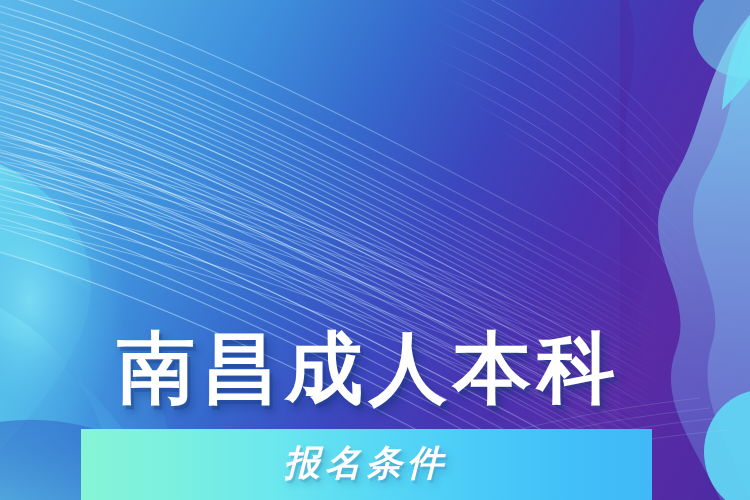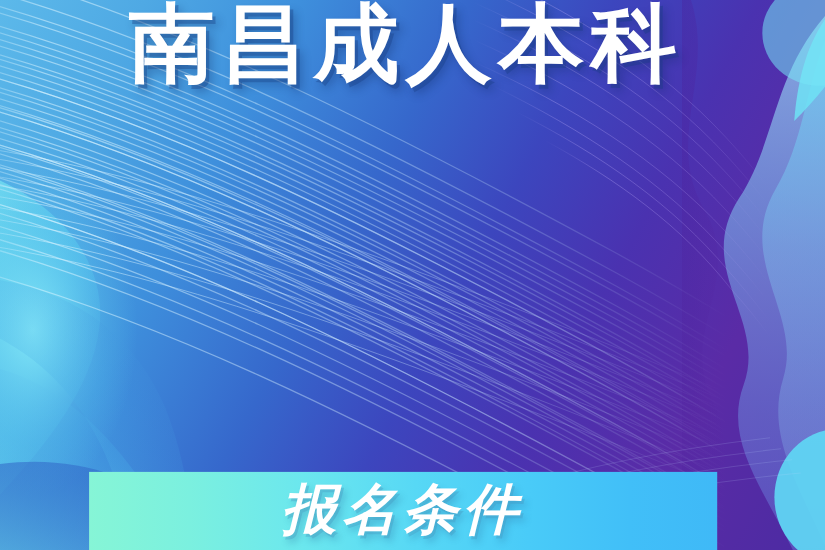--- a/index.html
+++ b/index.html
@@ -37,21 +37,21 @@
   
   .content {
     position: absolute;
     left: 0;
     top: 0;
     width: 732px;
     height: 500px;
     display: flex;
     flex-direction: column;
     align-items: center;
-    justify-content: space-between;
+    justify-content: flex-end;
   }
 
   .title {
     font-size: 78px;
     font-weight: bold;
     color: #ffffff;
     letter-spacing: 6px;
     line-height: 1;
     margin: 0 0 22px 6px;
     text-shadow:
@@ -71,21 +71,21 @@
         #57D8F5 52%,
         #49CBF8 70%,
         #41BFF8 86%,
         #3FB9F7 100%);
     display: flex;
     align-items: center;
     justify-content: center;
   }
 
   .subtitle-text {
-    font-size: 50px;
+    font-size: 36px;
     font-weight: bold;
     font-style: italic;
     color: #ffffff;
     letter-spacing: 5px;
     line-height: 1;
     margin: 0;
     padding-bottom: 3px;
     text-shadow:
        2px 3px 0 rgba(70, 150, 190, 0.35),
        4px 5px 7px rgba(40, 110, 160, 0.32);

